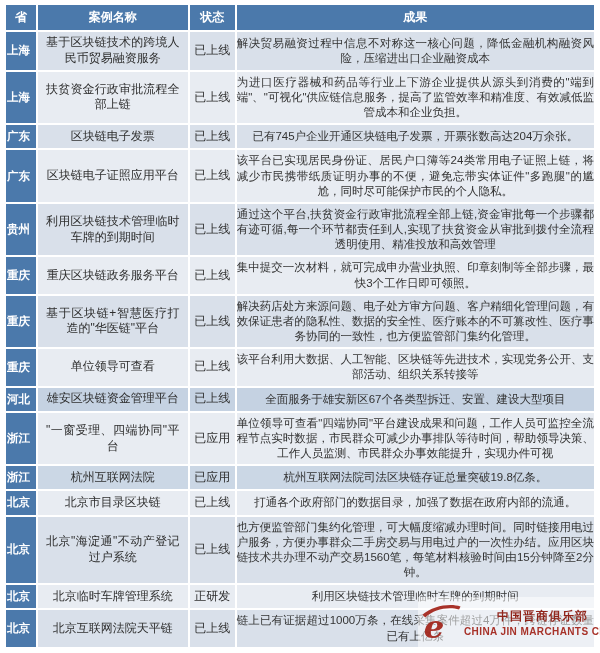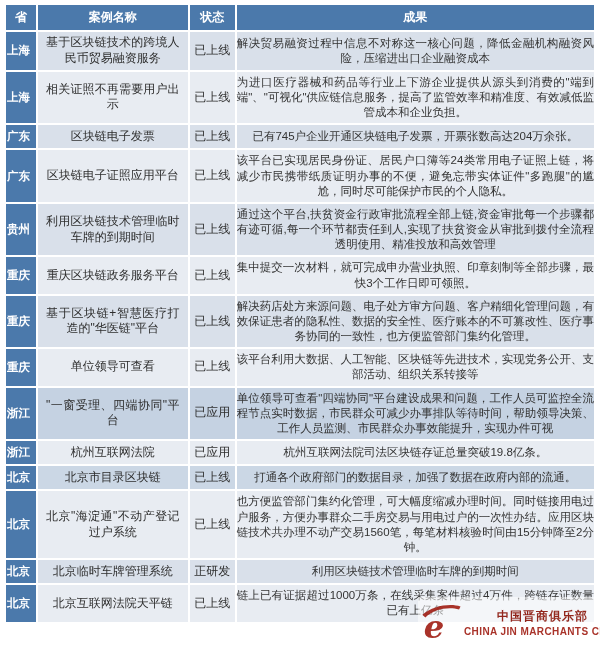--- a/index.html
+++ b/index.html
@@ -80,21 +80,21 @@
     </thead>
     <tbody>
         <tr>
           <td class="province">上海</td>
           <td class="name">基于区块链技术的跨境人民币贸易融资服务</td>
           <td class="status">已上线</td>
           <td class="result">解决贸易融资过程中信息不对称这一核心问题，降低金融机构融资风险，压缩进出口企业融资成本</td>
         </tr>
         <tr>
           <td class="province">上海</td>
-          <td class="name">相关证照不再需要用户出示</td>
+          <td class="name">扶贫资金行政审批流程全部上链</td>
           <td class="status">已上线</td>
           <td class="result">为进口医疗器械和药品等行业上下游企业提供从源头到消费的"端到端"、"可视化"供应链信息服务，提高了监管效率和精准度、有效减低监管成本和企业负担。</td>
         </tr>
         <tr>
           <td class="province">广东</td>
           <td class="name">区块链电子发票</td>
           <td class="status">已上线</td>
           <td class="result">已有745户企业开通区块链电子发票，开票张数高达204万余张。</td>
         </tr>
         <tr>
@@ -119,20 +119,26 @@
           <td class="province">重庆</td>
           <td class="name">基于区块链+智慧医疗打造的"华医链"平台</td>
           <td class="status">已上线</td>
           <td class="result">解决药店处方来源问题、电子处方审方问题、客户精细化管理问题，有效保证患者的隐私性、数据的安全性、医疗账本的不可篡改性、医疗事务协同的一致性，也方便监管部门集约化管理。</td>
         </tr>
         <tr>
           <td class="province">重庆</td>
           <td class="name">单位领导可查看</td>
           <td class="status">已上线</td>
           <td class="result">该平台利用大数据、人工智能、区块链等先进技术，实现党务公开、支部活动、组织关系转接等</td>
+        </tr>
+        <tr>
+          <td class="province">河北</td>
+          <td class="name">雄安区块链资金管理平台</td>
+          <td class="status">已上线</td>
+          <td class="result">全面服务于雄安新区67个各类型拆迁、安置、建设大型项目</td>
         </tr>
         <tr>
           <td class="province">浙江</td>
           <td class="name">"一窗受理、四端协同"平台</td>
           <td class="status">已应用</td>
           <td class="result">单位领导可查看"四端协同"平台建设成果和问题，工作人员可监控全流程节点实时数据，市民群众可减少办事排队等待时间，帮助领导决策、工作人员监测、市民群众办事效能提升，实现办件可视</td>
         </tr>
         <tr>
           <td class="province">浙江</td>
           <td class="name">杭州互联网法院</td>

